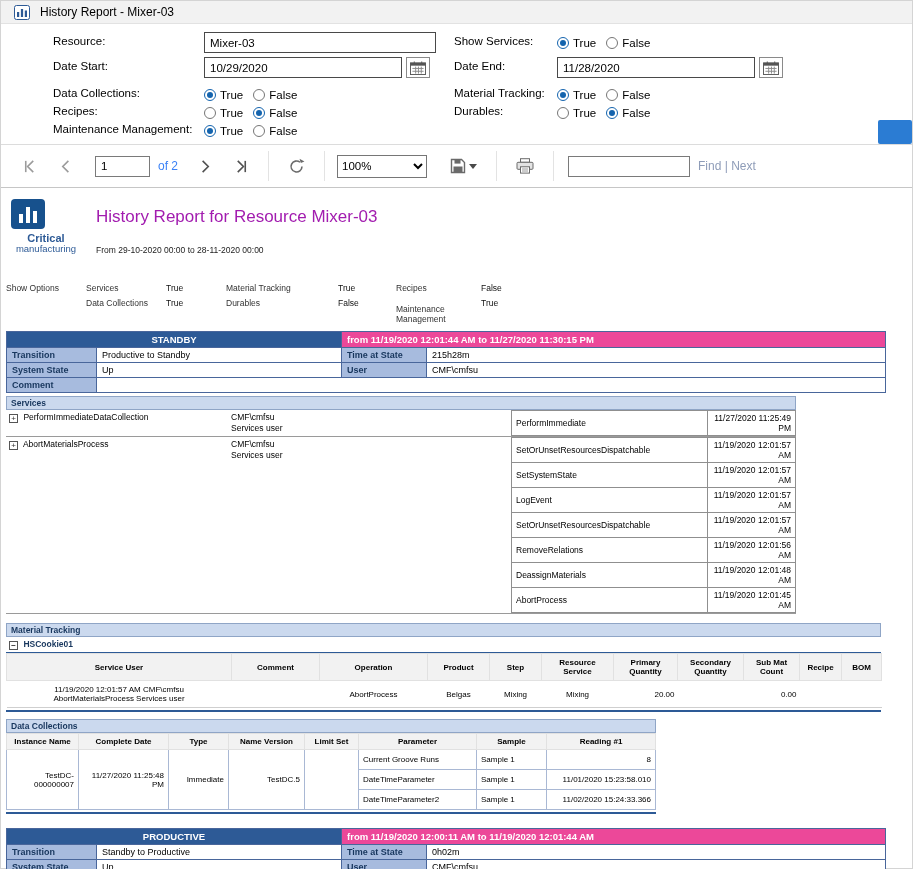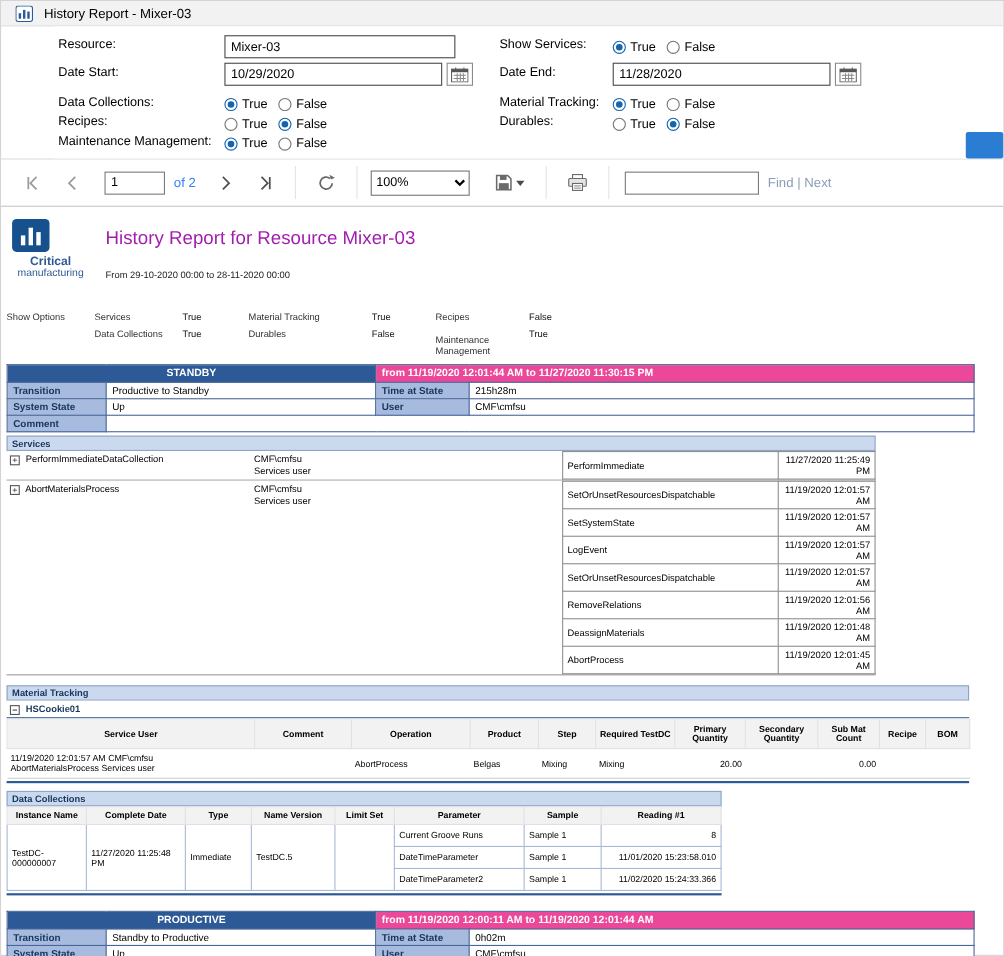--- a/index.html
+++ b/index.html
@@ -17,21 +17,21 @@
 
   
   .params { position:relative; height:120px; background:#fff; font-size:11.5px;margin-left:48px; }
   .pr { position:absolute; left:0; right:0; height:21px; }
   .pl  { position:absolute; left:4px;  top:3px; }
   .pc  { position:absolute; left:155px; top:0; display:flex; align-items:center; }
   .prl { position:absolute; left:405px; top:3px; }
   .prc { position:absolute; left:508px; top:0; display:flex; align-items:center; }
   input.text { height:21px; border:1px solid #494949; padding:1px 5px; font-size:11.5px;
     font-family:"Liberation Sans",sans-serif; }
-  .w-res { width:210px; }
+  .w-res { width:232px; }
   .w-date { width:198px; }
   .cal-btn { width:24px; height:21px; margin-left:4px; background:#fff; border:1px solid #8a8a8a;
     display:flex; align-items:center; justify-content:center; padding:0; cursor:pointer; }
   .radio { display:inline-block; width:12px; height:12px; border-radius:50%;
     border:1px solid #767676; position:relative; margin-right:4px; background:#fff; cursor:pointer; }
   .radio.checked { border-color:#1464ae; }
   .radio.checked::after { content:""; position:absolute; inset:2px; border-radius:50%; background:#1464ae; }
   .rlabel { margin-right:10px; }
   .rgroup { display:flex; align-items:center; height:21px; }
   .view-report-btn { position:absolute; right:0; top:96px; width:34px; height:24px;
@@ -95,32 +95,32 @@
     font-size:8px; line-height:7px; text-align:center; margin-right:3px; vertical-align:-1px;
     cursor:pointer; color:#333; }
 
   
   .mt-block { width:875px; margin:9px 0 0 5px; }
   .mt-group { padding:2px 3px; font-weight:bold; color:#17365d; font-size:8.5px;
     border-bottom:1.5px solid #2d5a96; background:#fff; }
   .mt-table { width:100%; border-collapse:collapse; font-size:8px; table-layout:fixed; }
   .mt-table th { background:#f2f2f2; font-weight:bold; padding:4px 2px; border:1px solid #e1e1e1;
     font-size:8px; vertical-align:middle; }
-  .mt-table td { padding:4px 3px; vertical-align:middle; 
+  .mt-table td { padding:4px 3px; vertical-align:middle; text-align:center;
     border-bottom:1px solid #cfcfcf; }
   .num { text-align:right !important; }
   .end-line { height:2px; background:#2d5a96; margin-top:2px; }
 
   
   .dc-block { width:650px; margin:7px 0 0 5px; }
   .dc-table { width:100%; border-collapse:collapse; font-size:8px; table-layout:fixed; }
   .dc-table th { background:#f2f2f2; font-weight:bold; padding:3px 2px; border:1px solid #e1e1e1;
     font-size:8px; }
   .dc-table td { border:1px solid #a9b8d4; padding:5px 4px; vertical-align:middle; }
-  .dc-group { text-align:left;margin-left:28px; }
+  .dc-group { text-align:right;margin-left:28px; }
   .dc-read { text-align:right; }
   .spacer14 { height:14px; }
 </style>
 </head>
 <body>
 
 <div class="window">
 
   <div class="titlebar">
     <span style="display:flex;">
@@ -444,21 +444,21 @@
             <col style="width:42px">
             <col style="width:40px">
         </colgroup>
         <tbody>
             <tr>
           <th>Service  User</th>
           <th>Comment</th>
           <th>Operation</th>
           <th>Product</th>
           <th>Step</th>
-          <th>Required TestDC</th>
+          <th>Resource Service</th>
           <th>Primary Quantity</th>
           <th>Secondary Quantity</th>
           <th>Sub Mat Count</th>
           <th>Recipe</th>
           <th>BOM</th>
         </tr>
         <tr class="mt-row">
           <td>
             <div>11/19/2020 12:01:57 AM CMF\cmfsu</div>
             <div>AbortMaterialsProcess Services user</div>

